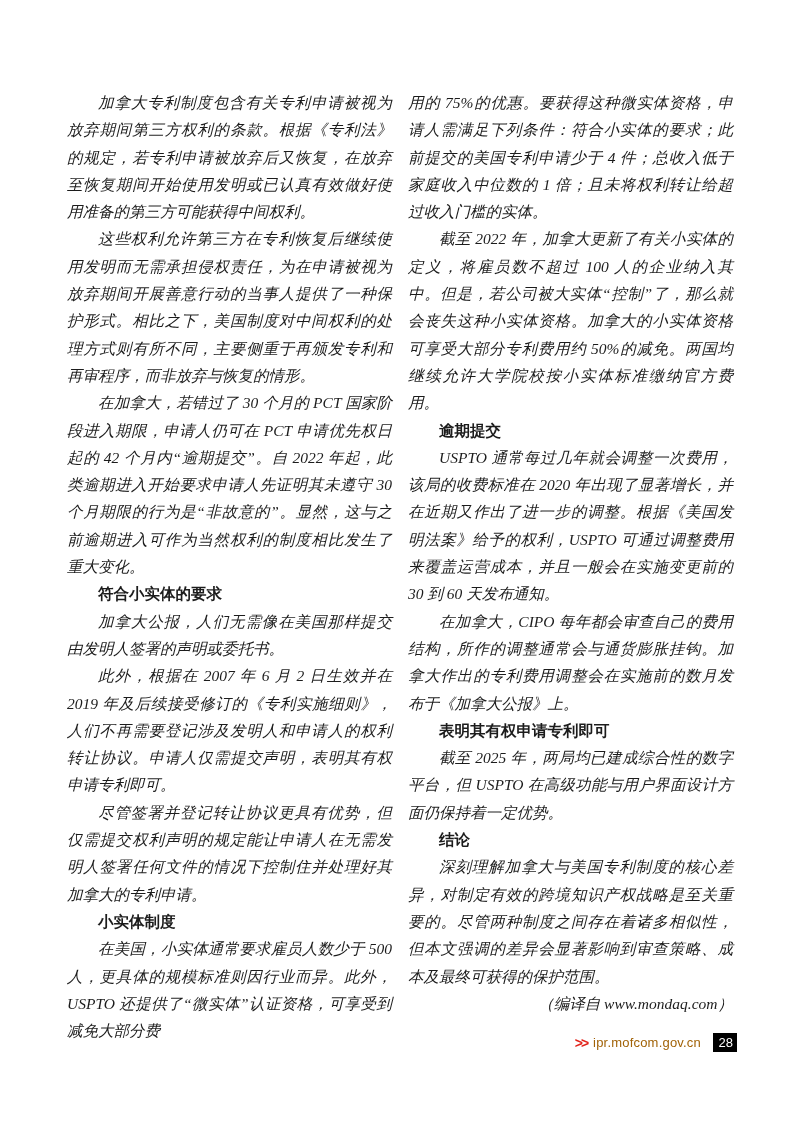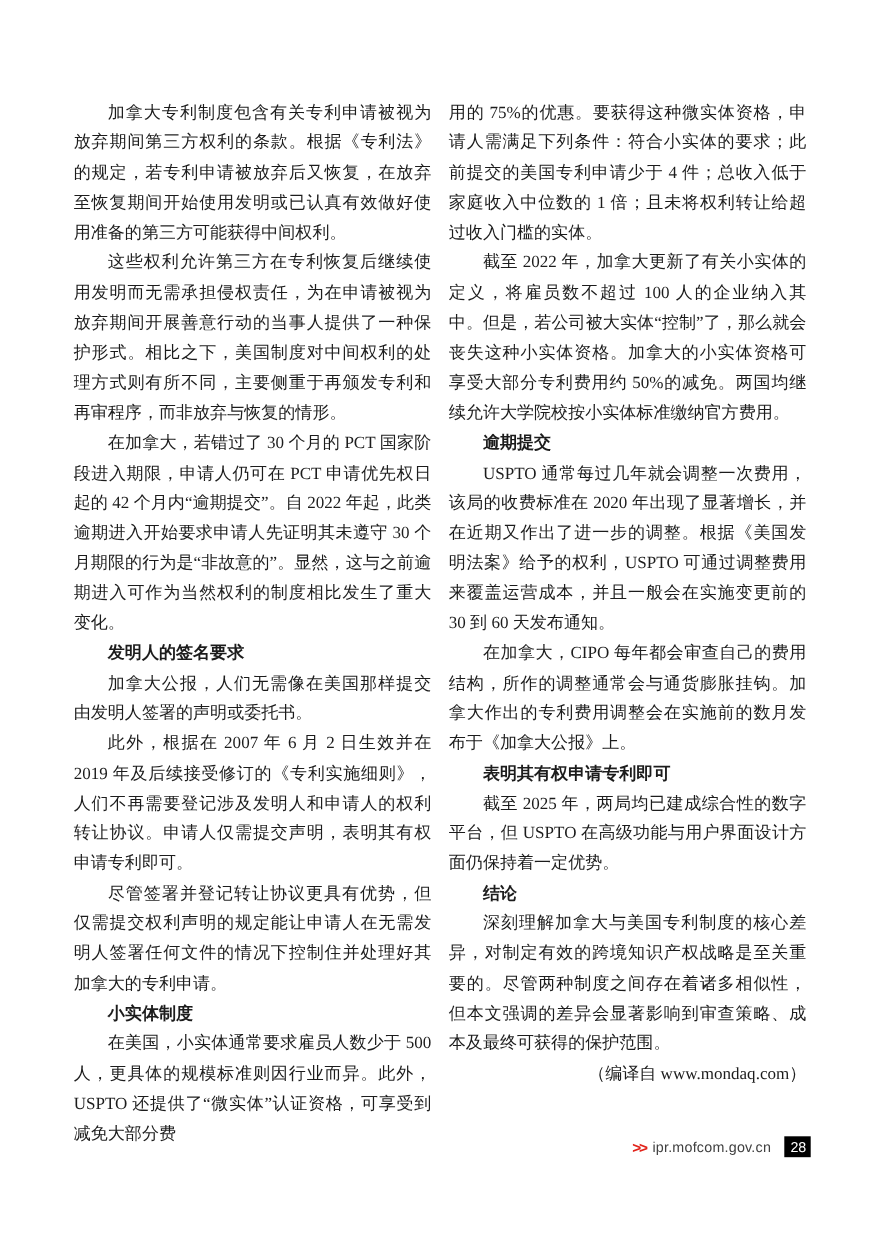--- a/index.html
+++ b/index.html
@@ -23,21 +23,21 @@
     width: 325px;
     font-size: 15.5px;
     line-height: 27.3px;
     text-align: justify;
     text-justify: inter-character;
   }
   .column p, .column h3 {
     margin: 0; padding: 0;
     font-size: inherit;
   }
-  .paragraph { text-indent: 2em; }
+  .paragraph { text-indent: 2em; font-style: italic; }
   .paragraph.no-indent { text-indent: 0; }
   .heading {
     text-indent: 2em;
     font-weight: bold;
     font-family: "Liberation Sans", "DejaVu Sans", sans-serif;
   }
   .source-note { float: right; text-indent: 0; }
   .footer {
     position: absolute;
     top: 1033px; right: 57px;
@@ -45,21 +45,21 @@
     align-items: center;
     font-family: "Liberation Sans", "DejaVu Sans", sans-serif;
     font-size: 13px;
   }
   .footer .chevrons {
     font-weight: bold;
     letter-spacing: -2px;
     margin-right: 6px;
     font-size: 14px;
   }
-  .footer .site-url { color: #404040; letter-spacing: 0.2px; }
+  .footer .site-url { color: #a16207; letter-spacing: 0.2px; }
   .footer .page-number-box {
     margin-left: 12px;
     width: 24px; height: 19px;
     line-height: 19px;
     text-align: right;
     box-sizing: border-box;
     padding-right: 4px;
     color: #ffffff;
     font-size: 13px;
   }
@@ -67,21 +67,21 @@
 </head>
 <body style="background: rgb(255, 255, 255); color: rgb(28, 28, 28);">
 
 <div class="page">
 
   <div class="content">
     <div class="column" id="col-left">
         <p class="paragraph">加拿大专利制度包含有关专利申请被视为放弃期间第三方权利的条款。根据《专利法》的规定，若专利申请被放弃后又恢复，在放弃至恢复期间开始使用发明或已认真有效做好使用准备的第三方可能获得中间权利。</p>
         <p class="paragraph">这些权利允许第三方在专利恢复后继续使用发明而无需承担侵权责任，为在申请被视为放弃期间开展善意行动的当事人提供了一种保护形式。相比之下，美国制度对中间权利的处理方式则有所不同，主要侧重于再颁发专利和再审程序，而非放弃与恢复的情形。</p>
         <p class="paragraph">在加拿大，若错过了 30 个月的 PCT 国家阶段进入期限，申请人仍可在 PCT 申请优先权日起的 42 个月内“逾期提交”。自 2022 年起，此类逾期进入开始要求申请人先证明其未遵守 30 个月期限的行为是“非故意的”。显然，这与之前逾期进入可作为当然权利的制度相比发生了重大变化。</p>
-        <h3 class="heading">发明人的签名要求</h3>
+        <h3 class="heading">符合小实体的要求</h3>
         <p class="paragraph">加拿大公报，人们无需像在美国那样提交由发明人签署的声明或委托书。</p>
         <p class="paragraph">此外，根据在 2007 年 6 月 2 日生效并在 2019 年及后续接受修订的《专利实施细则》，人们不再需要登记涉及发明人和申请人的权利转让协议。申请人仅需提交声明，表明其有权申请专利即可。</p>
         <p class="paragraph">尽管签署并登记转让协议更具有优势，但仅需提交权利声明的规定能让申请人在无需发明人签署任何文件的情况下控制住并处理好其加拿大的专利申请。</p>
         <h3 class="heading">小实体制度</h3>
         <p class="paragraph">在美国，小实体通常要求雇员人数少于 500 人，更具体的规模标准则因行业而异。此外，USPTO 还提供了“微实体”认证资格，可享受到减免大部分费</p>
       </div>
     <div class="column" id="col-right">
         <p class="paragraph no-indent">用的 75%的优惠。要获得这种微实体资格，申请人需满足下列条件：符合小实体的要求；此前提交的美国专利申请少于 4 件；总收入低于家庭收入中位数的 1 倍；且未将权利转让给超过收入门槛的实体。</p>
         <p class="paragraph">截至 2022 年，加拿大更新了有关小实体的定义，将雇员数不超过 100 人的企业纳入其中。但是，若公司被大实体“控制”了，那么就会丧失这种小实体资格。加拿大的小实体资格可享受大部分专利费用约 50%的减免。两国均继续允许大学院校按小实体标准缴纳官方费用。</p>
         <h3 class="heading">逾期提交</h3>

